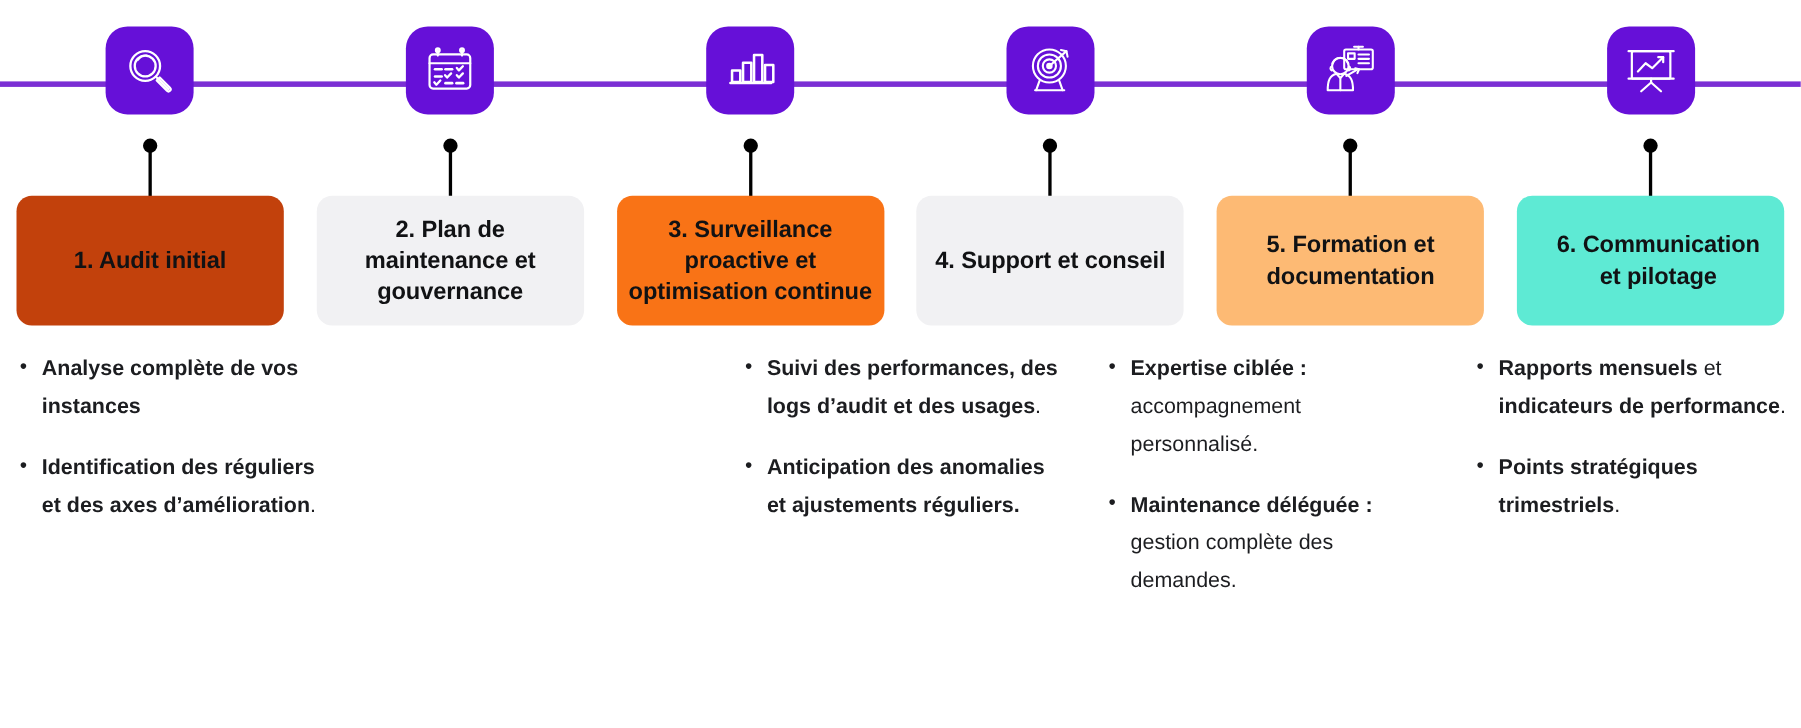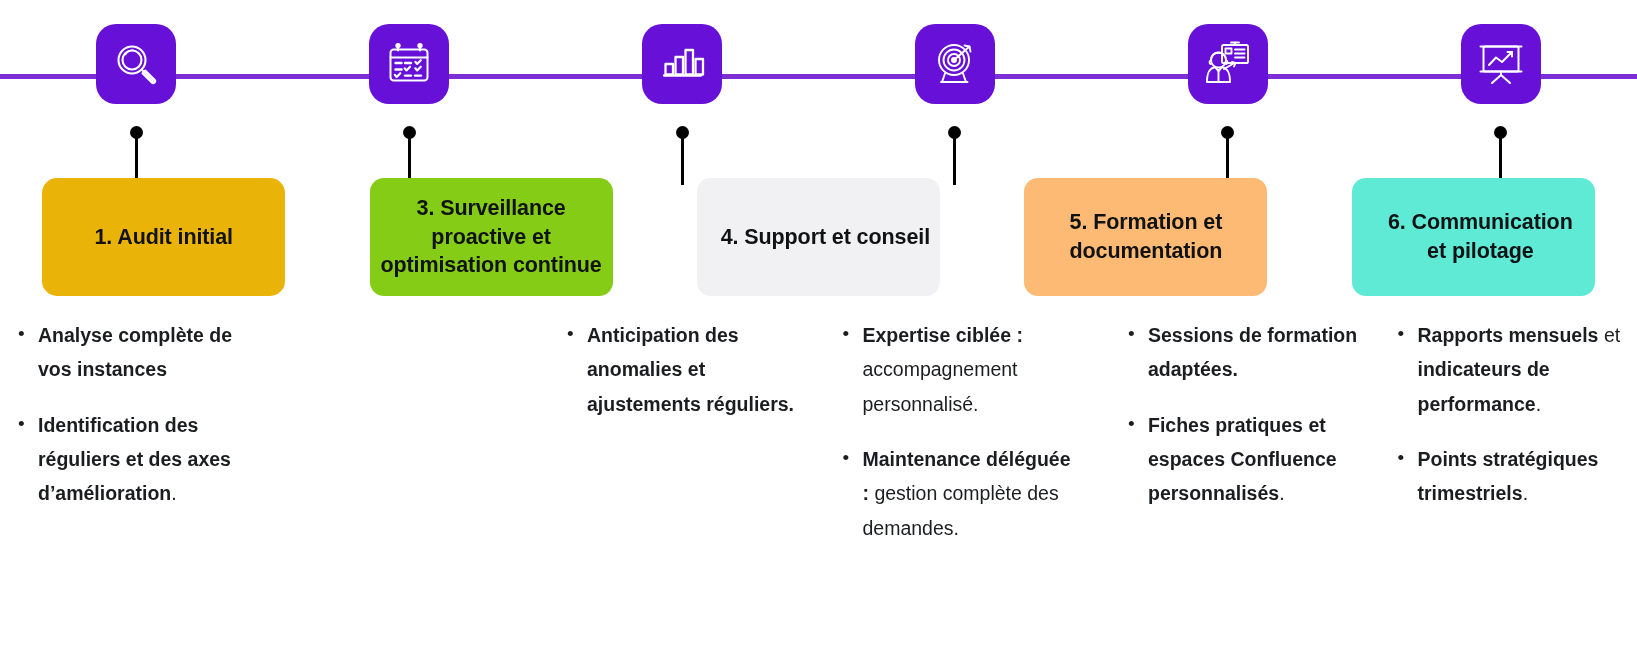--- a/index.html
+++ b/index.html
@@ -218,31 +218,36 @@
             </svg>
           </span>
         </div>
         <div class="dot" style="background: rgb(0, 0, 0);"></div>
         <div class="stem" style="background: rgb(0, 0, 0);"></div>
       </div>
     </div>
 
   <div class="cards-row" id="cards-row">
       <div class="card-col">
-        <div class="card" style="background: #eab308; border-radius: 15px;">
+        <div class="card" style="background: #c2410c;">
           <div class="card-title">1. Audit initial</div>
         </div>
       </div>
       <div class="card-col">
-        <div class="card" style="background: #84cc16;">
+        <div class="card" style="background: rgb(241, 241, 243);">
+          <div class="card-title">2. Plan de maintenance et gouvernance</div>
+        </div>
+      </div>
+      <div class="card-col">
+        <div class="card" style="background: #f97316;">
           <div class="card-title">3. Surveillance proactive et optimisation continue</div>
         </div>
       </div>
       <div class="card-col">
-        <div class="card" style="background: rgb(241, 241, 243); justify-content: flex-end;">
+        <div class="card" style="background: rgb(241, 241, 243);">
           <div class="card-title">4. Support et conseil</div>
         </div>
       </div>
       <div class="card-col">
         <div class="card" style="background: #fdba74;">
           <div class="card-title">5. Formation et documentation</div>
         </div>
       </div>
       <div class="card-col">
         <div class="card" style="background: #5eead4; padding-left: 24px;">
@@ -257,35 +262,30 @@
           <li><span class="b">Analyse complète de vos instances</span></li>
           <li><span class="b">Identification des réguliers</span><span class="b"> </span><span class="b">et des axes d’amélioration</span><span class="r">.</span></li>
         </ul>
       </div>
       <div class="bullet-col c2">
         <ul class="bullets">
         </ul>
       </div>
       <div class="bullet-col c3">
         <ul class="bullets">
+          <li><span class="b">Suivi des performances, des logs d’audit et des usages</span><span class="r">.</span></li>
           <li><span class="b">Anticipation des anomalies</span><span class="b"> </span><span class="b">et ajustements réguliers.</span></li>
         </ul>
       </div>
       <div class="bullet-col c4">
         <ul class="bullets">
           <li><span class="b">Expertise ciblée :</span><span class="r"> accompagnement personnalisé.</span></li>
           <li><span class="b">Maintenance déléguée :</span><span class="r"> gestion complète des demandes.</span></li>
         </ul>
       </div>
-      <div class="bullet-col c5">
-        <ul class="bullets">
-          <li><span class="b">Sessions de formation adaptées.</span></li>
-          <li><span class="b">Fiches pratiques et espaces Confluence personnalisés</span><span class="r">.</span></li>
-        </ul>
-      </div>
       <div class="bullet-col c6">
         <ul class="bullets">
           <li><span class="b">Rapports mensuels</span><span class="r"> et </span><span class="b">indicateurs de performance</span><span class="r">.</span></li>
           <li><span class="b">Points stratégiques trimestriels</span><span class="r">.</span></li>
         </ul>
       </div>
     </div>
 
 </div>
 

